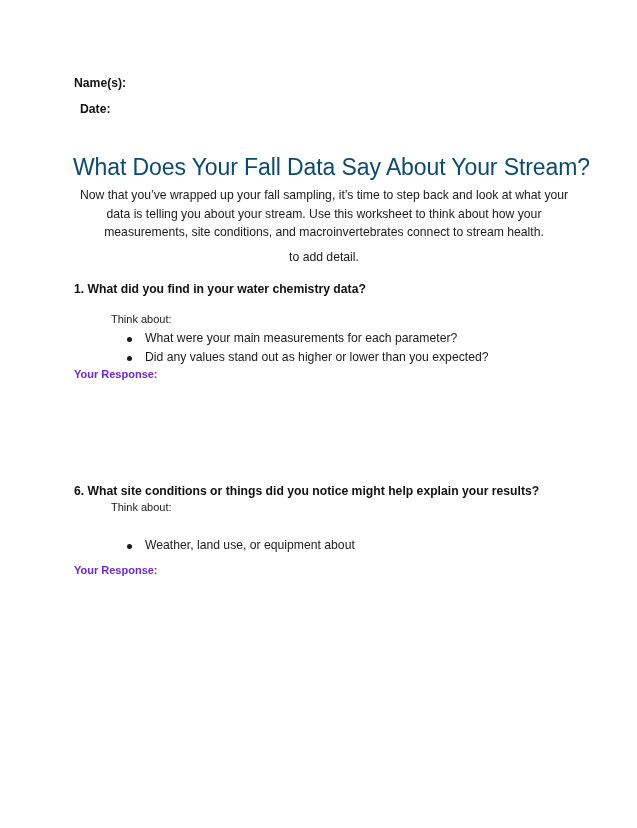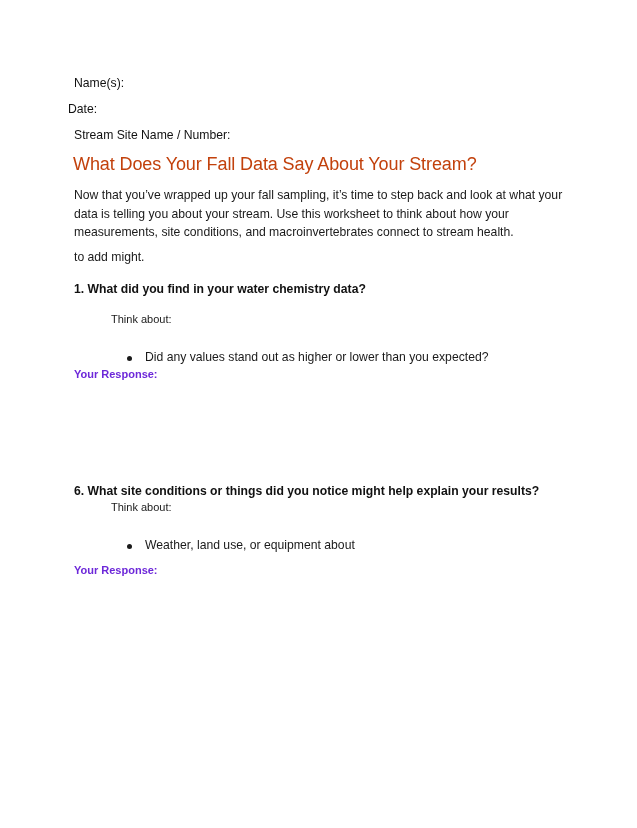--- a/index.html
+++ b/index.html
@@ -17,36 +17,37 @@
     }
     .page {
       position: absolute;
       left: 0; top: 0;
       width: 637px;
       height: 828px;
       background: #ffffff;
     }
     .abs { position: absolute; white-space: nowrap; }
     .field-label {
-      font-weight: normal;
+      font-weight: bold;
       font-size: 12.2px;
       color: #111;
     }
     .title {
-      font-size: 18px;
-      color: #c2410c;
+      font-size: 23px;
+      color: #0c4a6e;
       font-weight: normal;
       letter-spacing: -0.1px;
     }
     .para {
       font-size: 12.2px;
       line-height: 18.5px;
       color: #1a1a1a;
       white-space: normal;
       width: 500px;
+      text-align: center;
     }
     .question {
       font-weight: bold;
       font-size: 12.2px;
       color: #111;
     }
     .think {
       font-size: 11px;
       color: #1a1a1a;
     }
@@ -79,41 +80,44 @@
     }
   </style>
 </head>
 <body>
 
 <div class="page">
 
   <div class="abs field-label" style="left:74px; top:76px;">Name(s):</div>
   <div class="response-area" style="left:140px; top:74px; width:420px; height:18px;"></div>
 
-  <div class="abs field-label" style="left:68px; top:102px;">Date:</div>
+  <div class="abs field-label" style="left:80px; top:102px;">Date:</div>
   <div class="response-area" style="left:112px; top:100px; width:448px; height:18px;"></div>
 
-  <div class="abs field-label" style="left:74px; top:128px;">Stream Site Name / Number:</div>
   <div class="response-area" style="left:244px; top:126px; width:316px; height:18px;"></div>
 
   <div class="abs title" style="left:73px; top:154px;">What Does Your Fall Data Say About Your Stream?</div>
 
   <div class="abs para" style="left:74px; top:186px;">
     <div>Now that you’ve wrapped up your fall sampling, it’s time to step back and look at what your</div>
     <div>data is telling you about your stream. Use this worksheet to think about how your</div>
     <div>measurements, site conditions, and macroinvertebrates connect to stream health.</div>
   </div>
 
   <div class="abs para" style="left:74px; top:248px;">
-    <div>to add might.</div>
+    <div>to add detail.</div>
   </div>
 
   <div class="abs question" style="left:74px; top:282px;">1. What did you find in your water chemistry data?</div>
   <div class="abs think" style="left:111px; top:313px;">Think about:</div>
 
+  <div class="abs bullet-row" style="left:127px; top:331px; width:420px; height:16px;">
+    <span class="bullet-dot"></span>
+    <span class="bullet-text">What were your main measurements for each parameter?</span>
+  </div>
   <div class="abs bullet-row" style="left:127px; top:350px; width:420px; height:16px;">
     <span class="bullet-dot"></span>
     <span class="bullet-text">Did any values stand out as higher or lower than you expected?</span>
   </div>
 
   <div class="abs response-label" style="left:74px; top:368px;">Your Response:</div>
   <div class="response-area" style="left:74px; top:386px; width:490px; height:90px;"></div>
 
   <div class="abs question" style="left:74px; top:484px;">6. What site conditions or things did you notice might help explain your results?</div>
   <div class="abs think" style="left:111px; top:501px;">Think about:</div>

